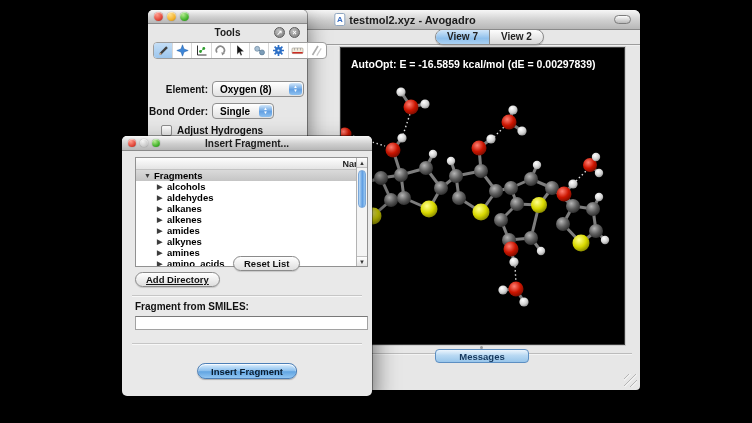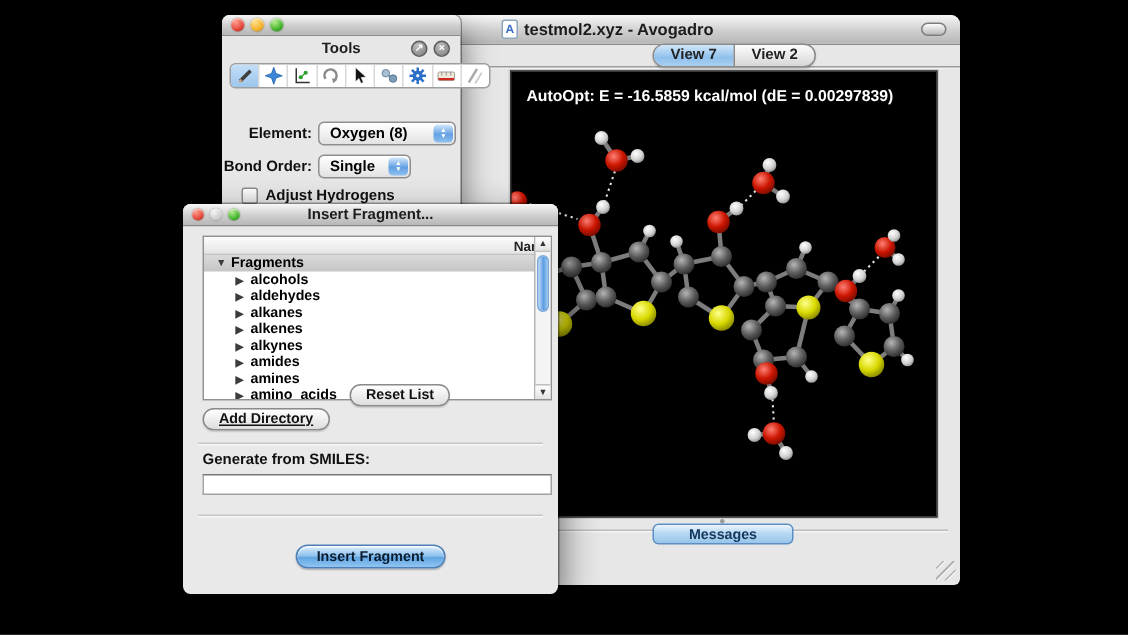--- a/index.html
+++ b/index.html
@@ -459,44 +459,44 @@
       <div class="trow child">
           <span class="tri">▶</span>
           <span>alkanes</span>
         </div>
       <div class="trow child">
           <span class="tri">▶</span>
           <span>alkenes</span>
         </div>
       <div class="trow child">
           <span class="tri">▶</span>
+          <span>amides</span>
+        </div>
+      <div class="trow child">
+          <span class="tri">▶</span>
           <span>alkynes</span>
-        </div>
-      <div class="trow child">
-          <span class="tri">▶</span>
-          <span>amides</span>
         </div>
       <div class="trow child">
           <span class="tri">▶</span>
           <span>amines</span>
         </div>
       <div class="trow child">
           <span class="tri">▶</span>
           <span>amino_acids</span>
         </div>
       <div class="scrollbar">
         <span class="sb-btn sb-up">▲</span>
         <span class="sb-thumb"></span>
         <span class="sb-btn sb-down">▼</span>
       </div>
     </div>
 
     <button class="btn-pill add-dir-btn">Add Directory</button>
     <button class="btn-pill reset-list-btn">Reset List</button>
 
     <div class="sep sep1"></div>
-    <div class="smiles-label">Generate from SMILES:</div>
+    <div class="smiles-label">Fragment from SMILES:</div>
     <input class="smiles-input" type="text" value="" style="">
     <div class="sep sep2"></div>
     <button class="insert-btn">Insert Fragment</button>
   </div>
 
 </div>
 
 </body></html>

